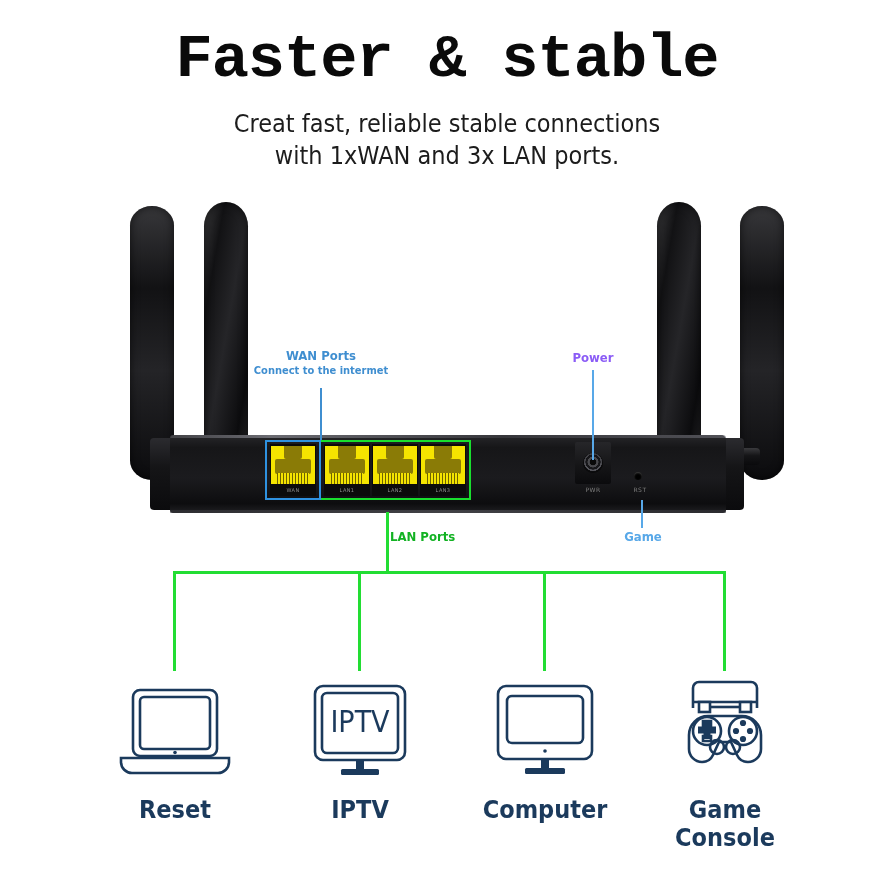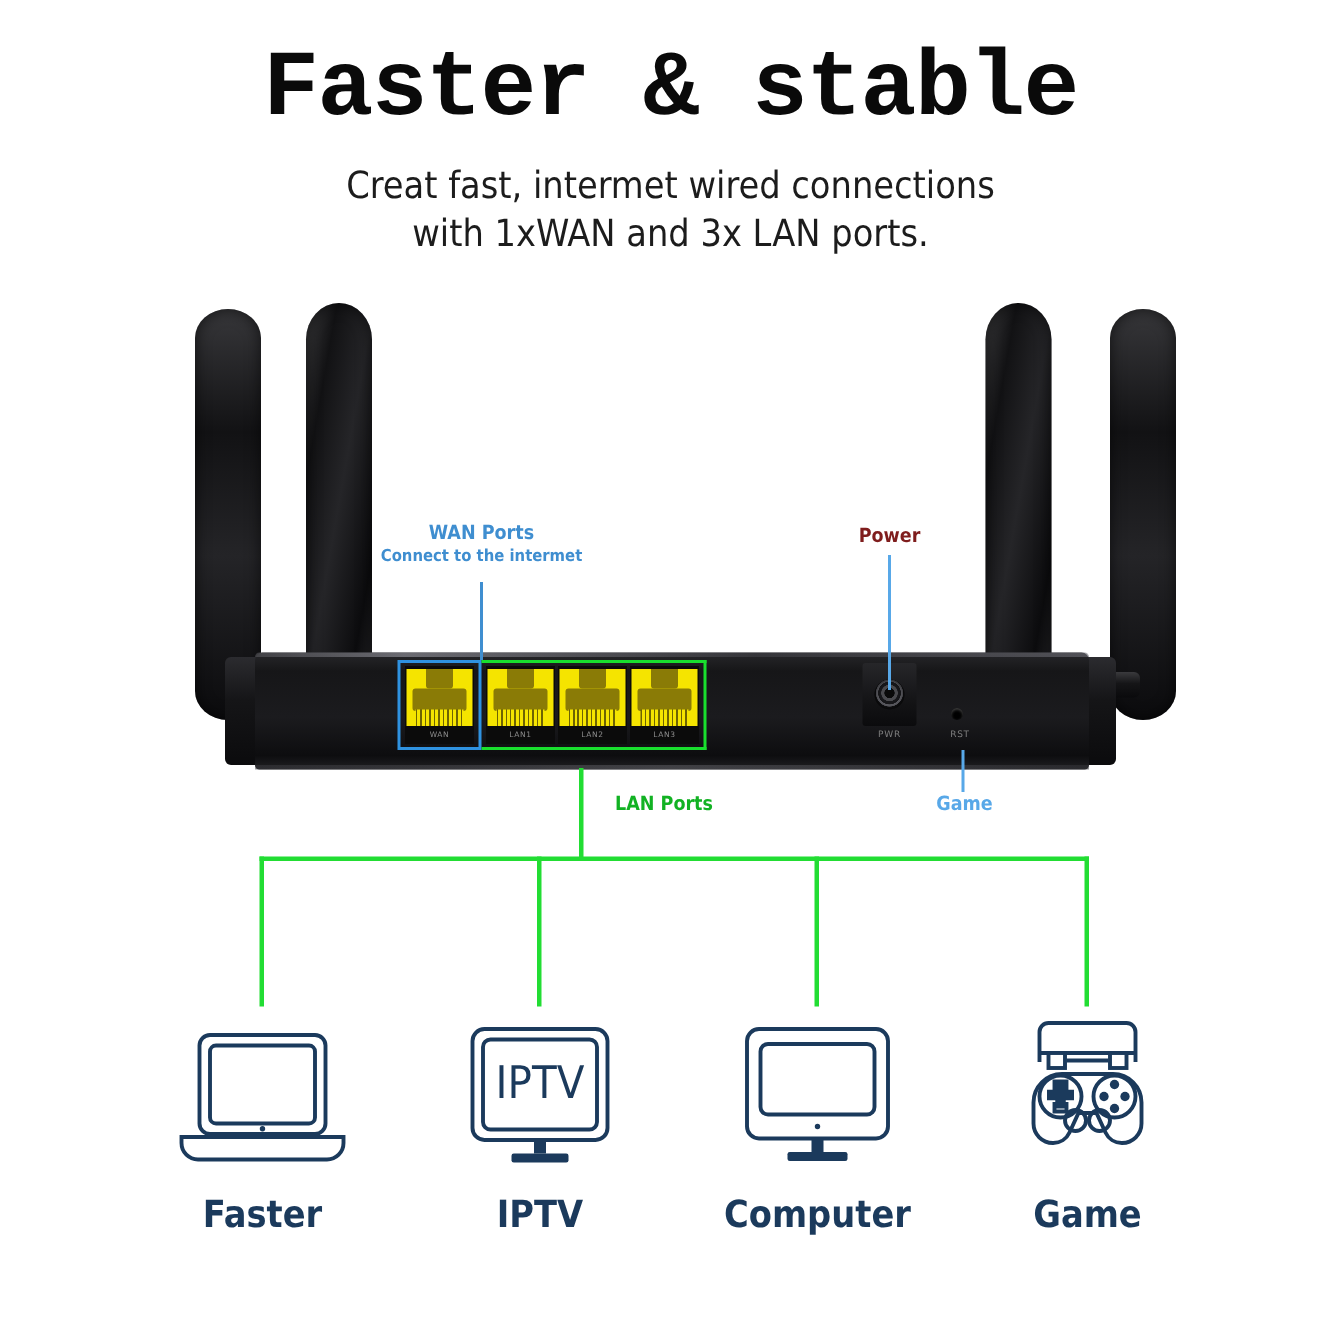--- a/index.html
+++ b/index.html
@@ -238,35 +238,34 @@
   }
   #wan-callout .sub {
     display: block;
     font-size: 11px;
     color: #3f8ed0;
   }
   #power-callout {
     left: 533px; top: 350px;
     width: 120px;
     font-size: 13px;
-    color: #7f1d1d;
+    color: #8b5cf6;
   }
   #reset-callout {
     left: 603px; top: 529px;
     width: 80px;
     font-size: 13px;
     color: #58a8e8;
   }
   #lan-callout {
     left: 390px; top: 529px;
     width: 110px;
     font-size: 13px;
     color: #12b223;
     text-align: left;
-    margin-left: 20px;
   }
 
   .leader {
     position: absolute;
     background: #3f8ed0;
   }
   .leader.lightblue { background: #58a8e8; }
 
   
   #tree {
@@ -306,21 +305,21 @@
     font-family: "DejaVu Sans Condensed", "Liberation Sans Narrow", "DejaVu Sans", sans-serif;
   }
   .device .dev-label .ln { display: block; }
 </style>
 </head>
 <body>
 
 <div id="header">
   <h1 id="title">Faster &amp; stable</h1>
   <p id="subtitle">
-    <span class="ln">Creat fast, intermet wired connections</span>
+    <span class="ln">Creat fast, reliable stable connections</span>
     <span class="ln">with 1xWAN and 3x LAN ports.</span>
   </p>
 </div>
 
 <div id="router-stage">
 
   <div class="antenna flat" style="left:130px; top:16px; width:44px; height:274px;"></div>
   <div class="ant-stub" style="left:150px; top:258px; width:44px; height:17px;"></div>
 
   <div class="antenna" style="left:204px; top:12px; width:44px; height:288px;"></div>
@@ -411,21 +410,21 @@
   <div class="device" style="left:80px;">
     <div class="icon-wrap">
       <svg width="128" height="100" viewBox="0 0 128 100" fill="none" stroke="#1b3a5c" stroke-width="2.6">
         <rect x="22" y="10" width="84" height="66" rx="7"></rect>
         <rect x="29" y="17" width="70" height="52" rx="4"></rect>
         <circle cx="64" cy="72.5" r="1.8" fill="#1b3a5c" stroke="none"></circle>
         <path d="M10 78 H118 a0 0 0 0 1 0 0 v4 a11 11 0 0 1 -11 11 H21 a11 11 0 0 1 -11 -11 z"></path>
       </svg>
     </div>
     <div class="dev-label">
-      <span class="ln">Faster</span>
+      <span class="ln">Reset</span>
     </div>
   </div>
 
   <div class="device" style="left:265px;">
     <div class="icon-wrap">
       <svg width="118" height="100" viewBox="0 0 118 100" fill="none" stroke="#1b3a5c" stroke-width="2.6">
         <rect x="14" y="6" width="90" height="74" rx="8"></rect>
         <rect x="21" y="13" width="76" height="60" rx="5"></rect>
         <text x="59" y="52" font-family="DejaVu Sans Condensed, Liberation Sans Narrow, DejaVu Sans, sans-serif" font-size="30" font-weight="400" fill="#1b3a5c" stroke="none" text-anchor="middle">IPTV</text>
         <rect x="55" y="80" width="8" height="9" fill="#1b3a5c" stroke="none"></rect>
@@ -468,16 +467,17 @@
         <path d="M40 50 h8 v-5 h-8 z M35 55 h18 v0 M40 60 h8 v5 h-8 z"></path>
         <path d="M40.5 45 h7 v5.5 h5.5 v7 h-5.5 v5.5 h-7 v-5.5 h-5.5 v-7 h5.5 z" fill="#1b3a5c" stroke="none"></path>
         <circle cx="80" cy="47" r="3.1" fill="#1b3a5c" stroke="none"></circle>
         <circle cx="87" cy="55" r="3.1" fill="#1b3a5c" stroke="none"></circle>
         <circle cx="73" cy="55" r="3.1" fill="#1b3a5c" stroke="none"></circle>
         <circle cx="80" cy="63" r="3.1" fill="#1b3a5c" stroke="none"></circle>
       </svg>
     </div>
     <div class="dev-label">
       <span class="ln">Game</span>
+      <span class="ln">Console</span>
     </div>
   </div>
 
 </div>
 
 </body></html>

